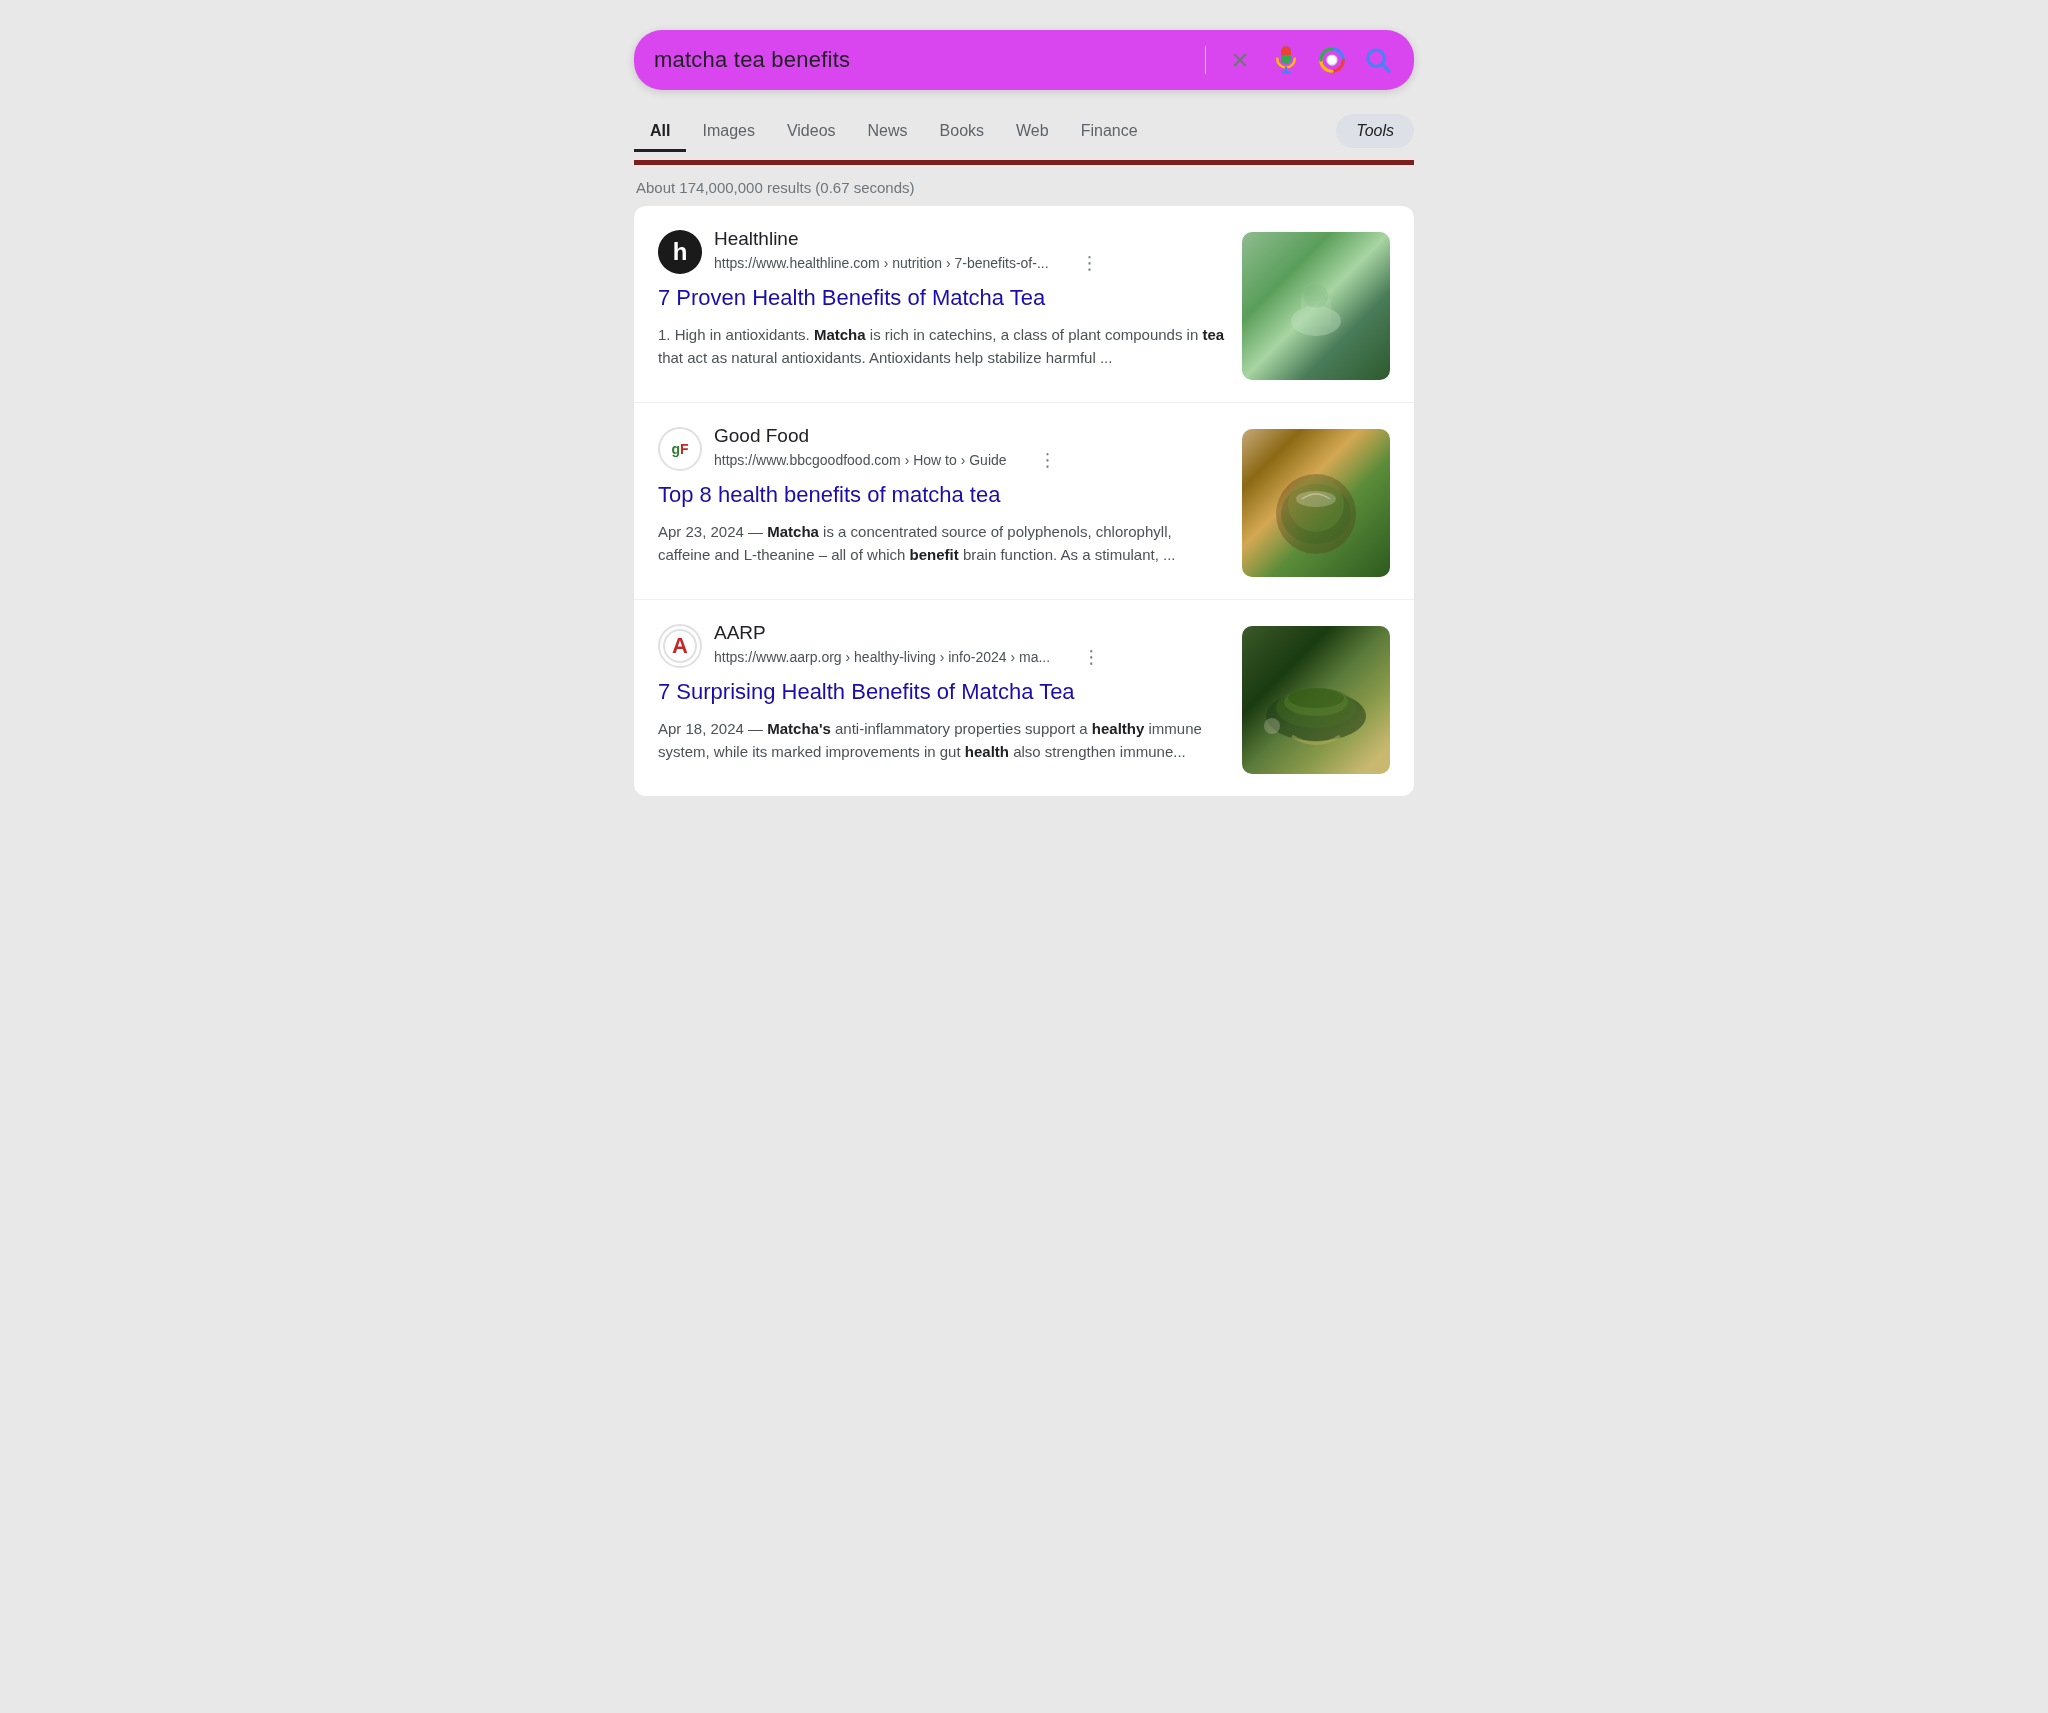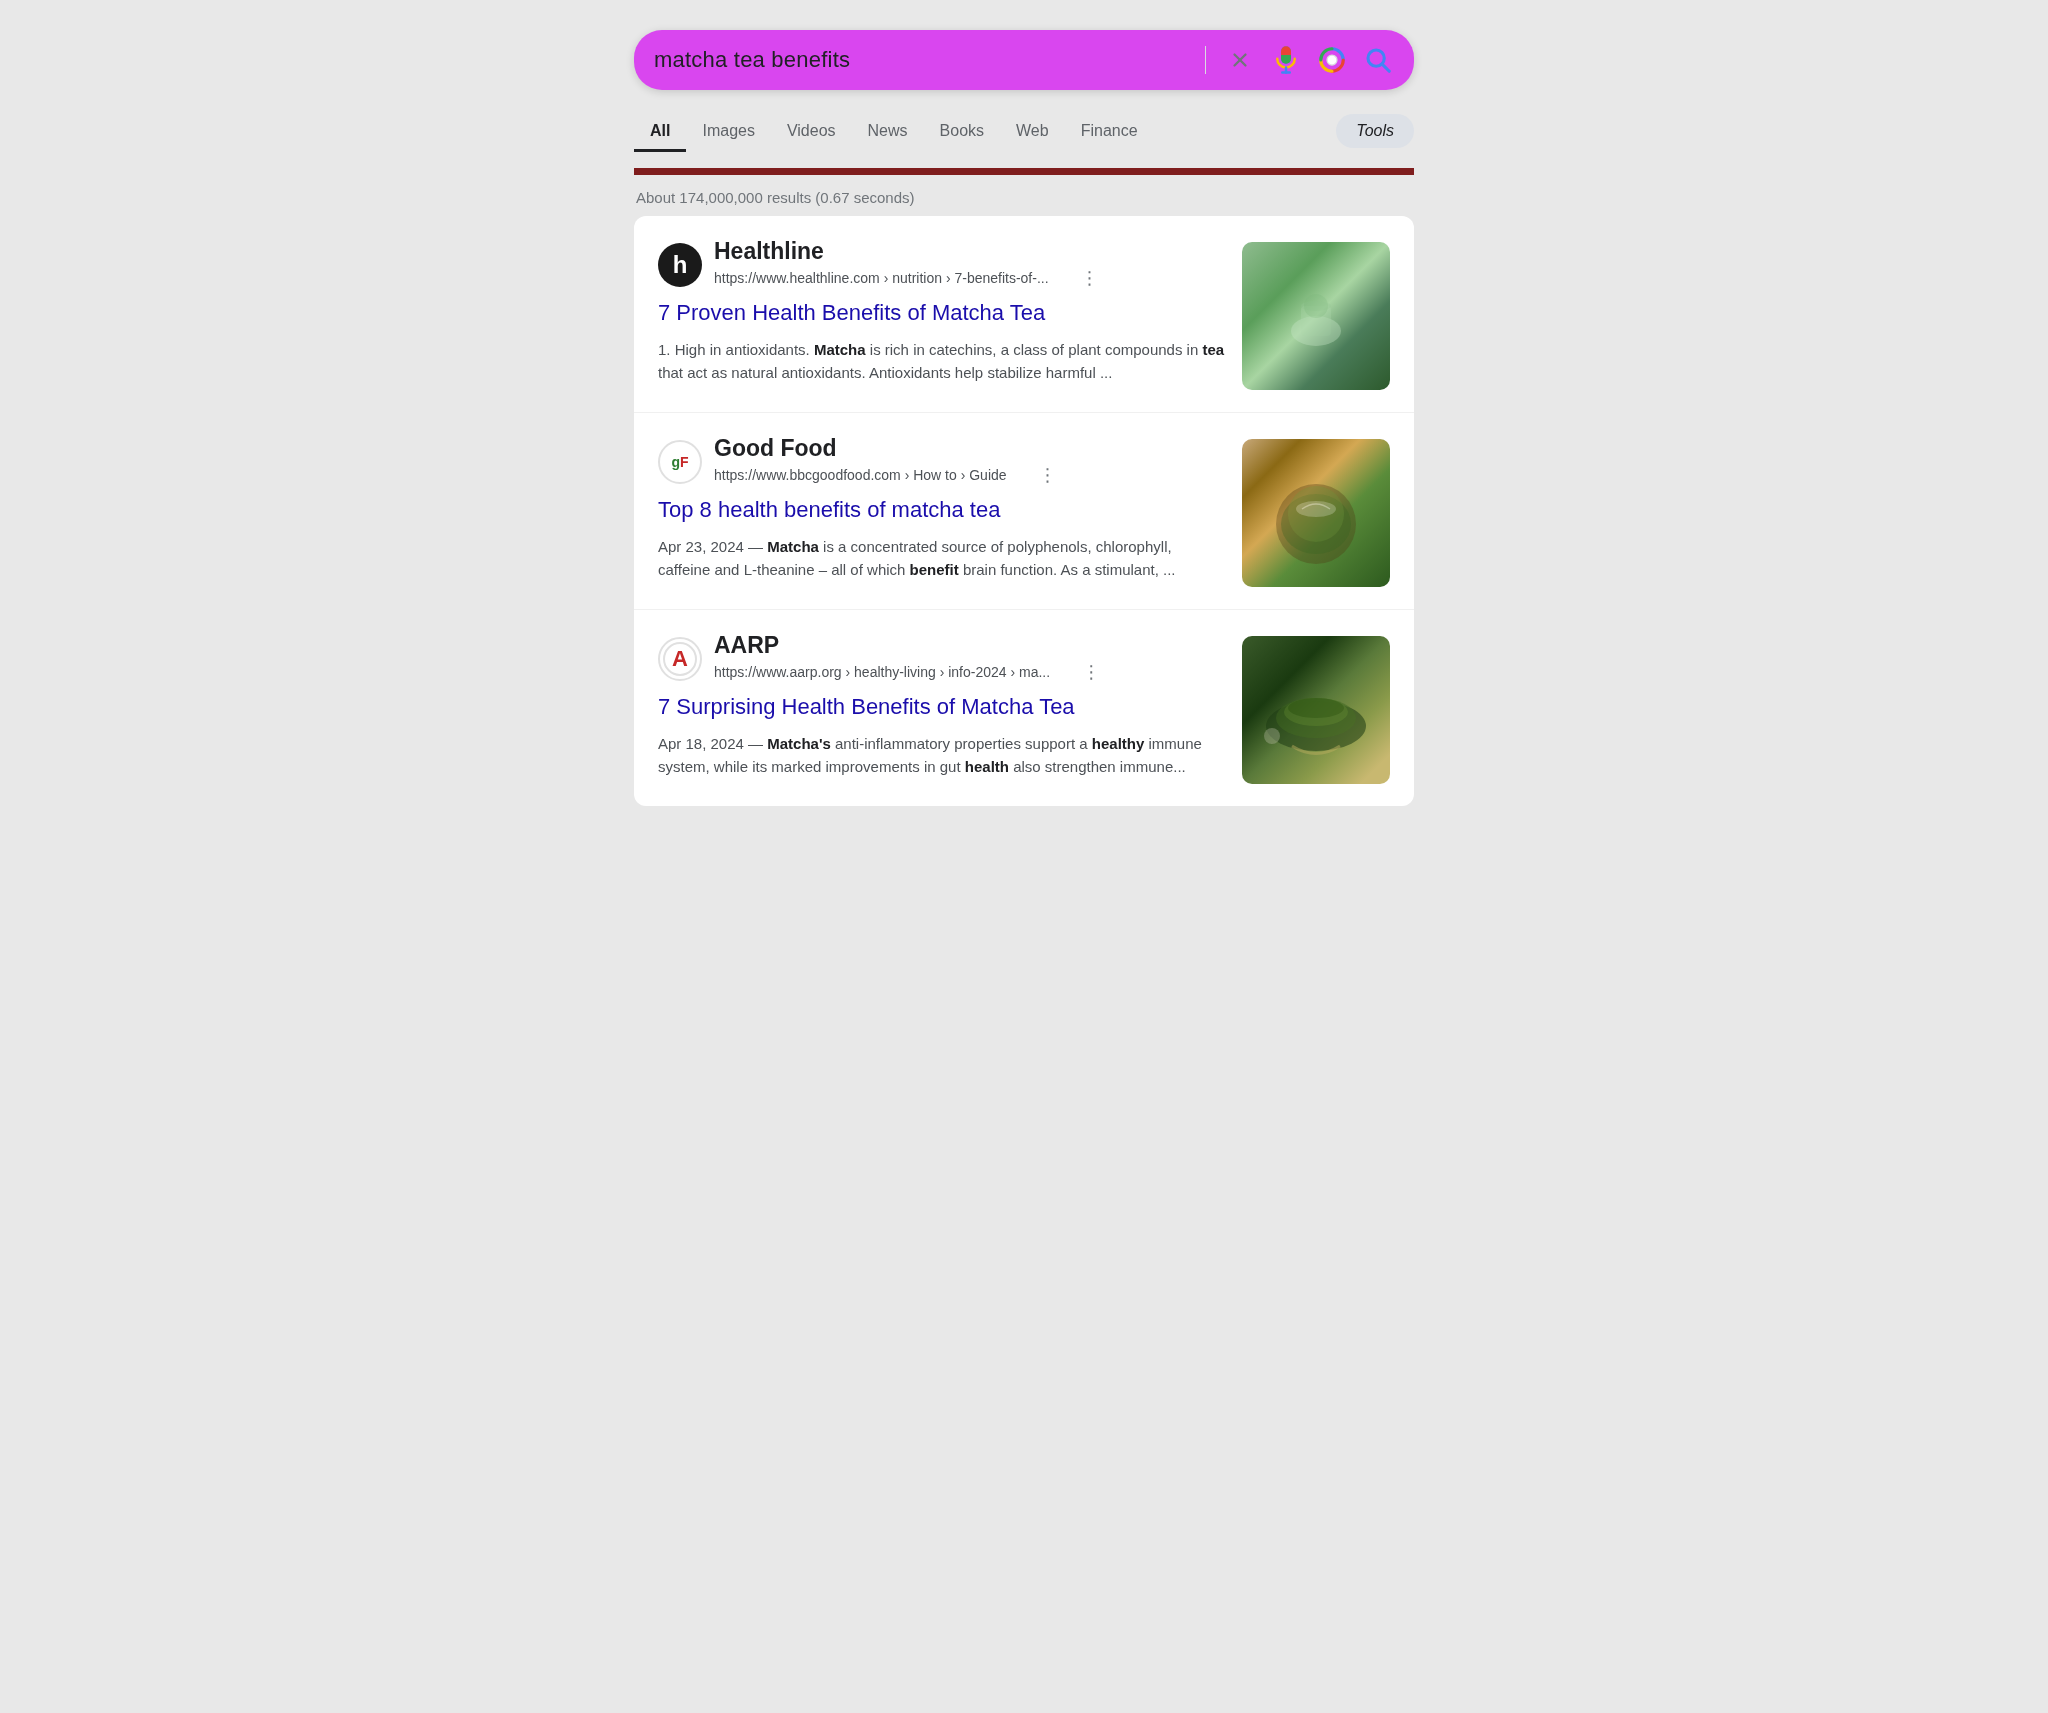--- a/index.html
+++ b/index.html
@@ -66,22 +66,22 @@
 
     
     .search-icon-svg { width: 30px; height: 30px; }
 
     
     .tabs-row {
       max-width: 780px;
       margin: 0 auto;
       display: flex;
       align-items: center;
-      border-bottom: 7px solid #7f1d1d;
-      padding-bottom: 16px;
+      border-bottom: 5px solid #7f1d1d;
+      padding-bottom: 8px;
       background: #e8e8e8;
       position: relative;
     }
 
     .tab-item {
       padding: 12px 16px;
       font-size: 16px;
       color: #5f6368;
       cursor: pointer;
       white-space: nowrap;
@@ -176,22 +176,22 @@
     .site-logo.aarp {
       background: #fff;
       border: 2px solid #e0e0e0;
     }
 
     .site-info {
       flex: 1;
     }
 
     .site-name {
-      font-size: 23px;
-      font-weight: 700;
+      font-size: 19px;
+      font-weight: 400;
       color: #202124;
       display: block;
     }
 
     .site-url {
       font-size: 14px;
       color: #4d5156;
       display: flex;
       align-items: center;
       gap: 24px;

